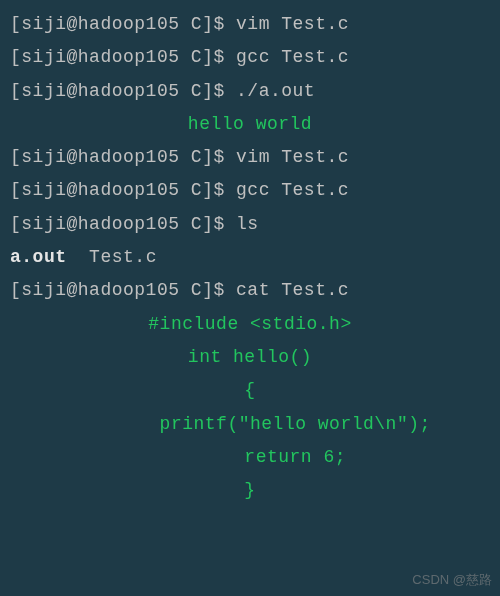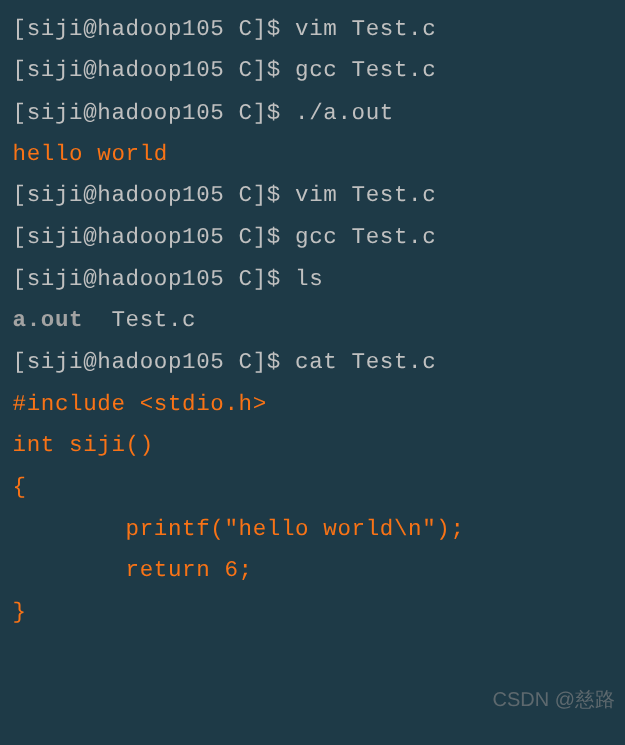--- a/index.html
+++ b/index.html
@@ -17,48 +17,49 @@
       width: 500px;
       height: 596px;
       overflow: hidden;
       position: relative;
     }
     .line {
       white-space: pre;
       letter-spacing: 0.5px;
     }
     .output {
-      color: #f97316;
+      color: #22c55e;
+      text-align: center;
     }
     .exec-file {
-      color: #a3a3a3;
+      color: #e5e5e5;
       font-weight: bold;
     }
     .watermark {
       position: absolute;
-      bottom: 20px;
+      bottom: 4px;
       right: 8px;
-      font-size: 16px;
+      font-size: 13px;
       color: #888;
       opacity: 0.6;
       font-family: sans-serif;
     }
   </style>
 </head>
 <body>
 
 <div class="line"><span>[siji@hadoop105 C]$ </span><span>vim Test.c</span></div>
 <div class="line"><span>[siji@hadoop105 C]$ </span><span>gcc Test.c</span></div>
 <div class="line"><span>[siji@hadoop105 C]$ </span><span>./a.out</span></div>
 <div class="line output">hello world</div>
 <div class="line"><span>[siji@hadoop105 C]$ </span><span>vim Test.c</span></div>
 <div class="line"><span>[siji@hadoop105 C]$ </span><span>gcc Test.c</span></div>
 <div class="line"><span>[siji@hadoop105 C]$ </span><span>ls</span></div>
 <div class="line"><span class="exec-file">a.out</span><span>  Test.c</span></div>
 <div class="line"><span>[siji@hadoop105 C]$ </span><span>cat Test.c</span></div>
 <div class="line output">#include &lt;stdio.h&gt;</div>
-<div class="line output">int siji()</div>
+<div class="line output">int hello()</div>
 <div class="line output">{</div>
 <div class="line output">        printf("hello world\n");</div>
 <div class="line output">        return 6;</div>
 <div class="line output">}</div>
 
 <div class="watermark">CSDN @慈路</div>
 
 </body></html>

